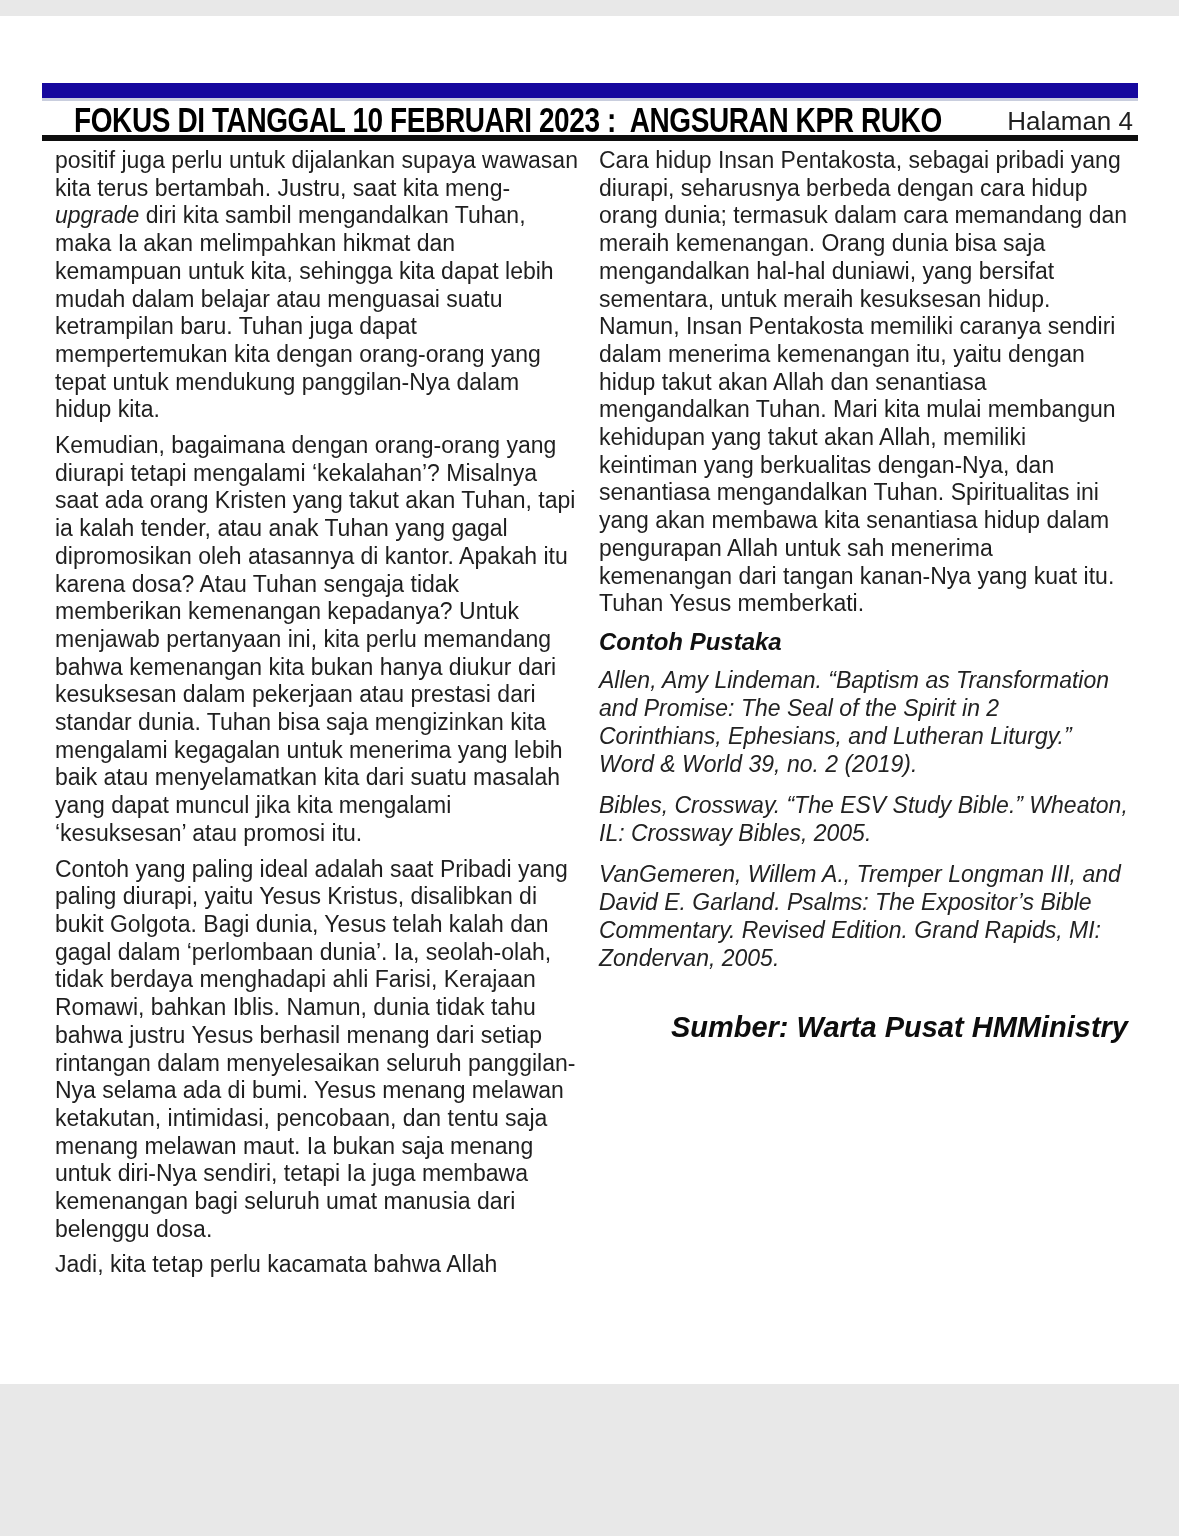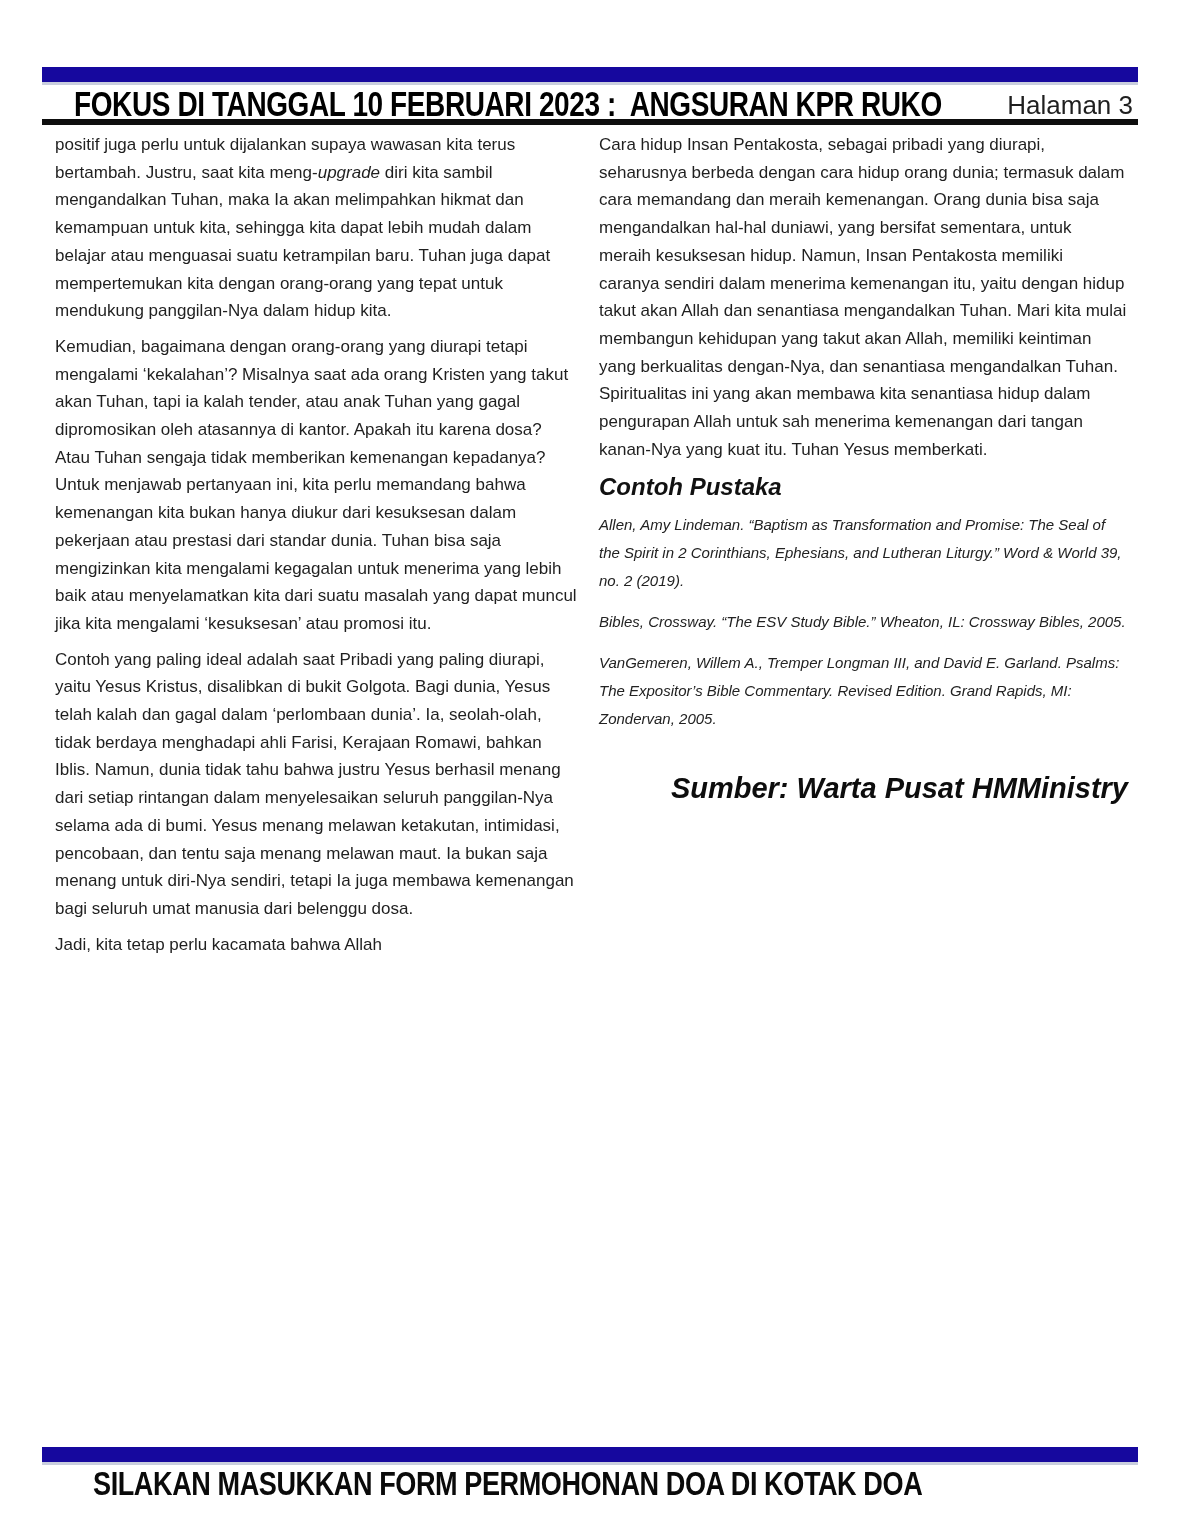--- a/index.html
+++ b/index.html
@@ -1,24 +1,24 @@
 <!DOCTYPE html>
 <html><head>
 <meta charset="utf-8">
 <style>
   html, body { margin: 0; padding: 0; background: #e8e8e8; }
   .page {
     position: relative;
     width: 1179px;
-    height: 1536px;
+    height: 1368px;
     background: #ffffff;
     font-family: "Liberation Sans", sans-serif;
     color: #1f1f1f;
     overflow: hidden;
-    margin: 0 auto;
+    margin: 16px auto;
   }
   .accent-bar {
     position: absolute;
     left: 42px;
     width: 1096px;
     height: 15px;
     background: #16089e;
     border-bottom: 3px solid #c9cede;
   }
   .top-bar { top: 67px; }
@@ -52,36 +52,36 @@
   }
   .col {
     position: absolute;
     top: 131px;
     text-align: left;
   }
   .col-left  { left: 55px;  width: 523px; }
   .col-right { left: 599px; width: 529px; }
   .para {
     margin: 0 0 8px 0;
-    font-size: 17px;
+    font-size: 23px;
     line-height: 27.7px;
     color: #1f1f1f;
   }
   .para em { font-style: italic; }
   .ref-heading {
     margin: 10px 0 10px 0;
     font-size: 24px;
     line-height: 28px;
     font-weight: bold;
     font-style: italic;
     color: #111111;
   }
   .ref {
     margin: 0 0 13px 0;
-    font-size: 15px;
+    font-size: 23px;
     line-height: 28px;
     font-style: italic;
     color: #222222;
   }
   .source {
     margin: 38px 0 0 0;
     font-size: 29px;
     line-height: 34px;
     font-weight: bold;
     font-style: italic;
@@ -103,21 +103,21 @@
 </style>
 </head>
 <body>
 
 <div class="page">
 
   <div class="accent-bar top-bar" style="background: rgb(22, 8, 158);"></div>
 
   <div class="header-title">FOKUS DI TANGGAL 10 FEBRUARI 2023 :  ANGSURAN KPR RUKO</div>
 
-  <div class="page-label">Halaman 3</div>
+  <div class="page-label">Halaman 4</div>
 
   <div class="header-rule"></div>
 
   <div class="col col-left">
       <p class="para"><span>positif juga perlu untuk dijalankan supaya wawasan kita terus bertambah. Justru, saat kita meng-</span><em>upgrade</em><span> diri kita sambil mengandalkan Tuhan, maka Ia akan melimpahkan hikmat dan kemampuan untuk kita, sehingga kita dapat lebih mudah dalam belajar atau menguasai suatu ketrampilan baru. Tuhan juga dapat mempertemukan kita dengan orang-orang yang tepat untuk mendukung panggilan-Nya dalam hidup kita.</span></p>
       <p class="para"><span>Kemudian, bagaimana dengan orang-orang yang diurapi tetapi mengalami ‘kekalahan’? Misalnya saat ada orang Kristen yang takut akan Tuhan, tapi ia kalah tender, atau anak Tuhan yang gagal dipromosikan oleh atasannya di kantor. Apakah itu karena dosa? Atau Tuhan sengaja tidak memberikan kemenangan kepadanya? Untuk menjawab pertanyaan ini, kita perlu memandang bahwa kemenangan kita bukan hanya diukur dari kesuksesan dalam pekerjaan atau prestasi dari standar dunia. Tuhan bisa saja mengizinkan kita mengalami kegagalan untuk menerima yang lebih baik atau menyelamatkan kita dari suatu masalah yang dapat muncul jika kita mengalami ‘kesuksesan’ atau promosi itu.</span></p>
       <p class="para"><span>Contoh yang paling ideal adalah saat Pribadi yang paling diurapi, yaitu Yesus Kristus, disalibkan di bukit Golgota. Bagi dunia, Yesus telah kalah dan gagal dalam ‘perlombaan dunia’. Ia, seolah-olah, tidak berdaya menghadapi ahli Farisi, Kerajaan Romawi, bahkan Iblis. Namun, dunia tidak tahu bahwa justru Yesus berhasil menang dari setiap rintangan dalam menyelesaikan seluruh panggilan-Nya selama ada di bumi. Yesus menang melawan ketakutan, intimidasi, pencobaan, dan tentu saja menang melawan maut. Ia bukan saja menang untuk diri-Nya sendiri, tetapi Ia juga membawa kemenangan bagi seluruh umat manusia dari belenggu dosa.</span></p>
       <p class="para"><span>Jadi, kita tetap perlu kacamata bahwa Allah</span></p>
     </div>
 

